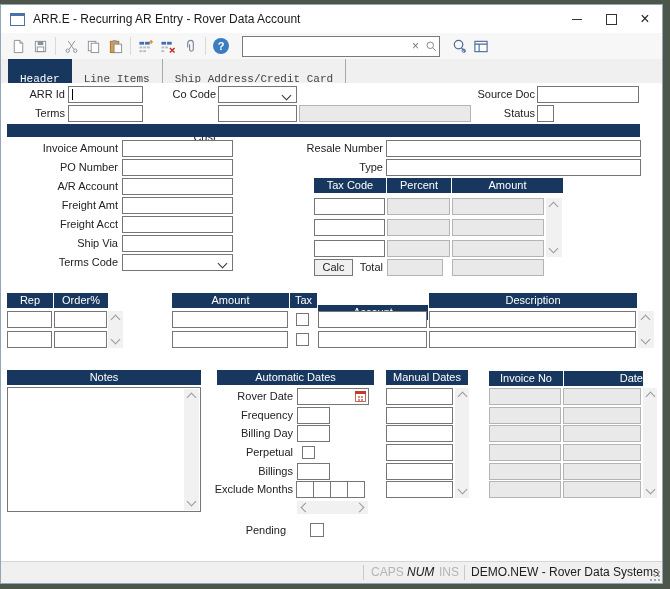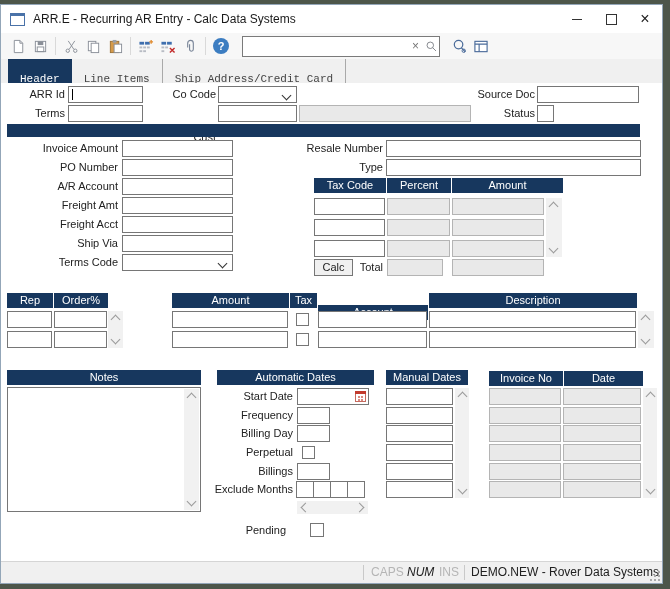--- a/index.html
+++ b/index.html
@@ -74,21 +74,21 @@
   .grip{position:absolute;right:2px;bottom:2px;width:10px;height:10px;}
   .grip i{position:absolute;width:2px;height:2px;background:#aaa;}
 </style>
 </head>
 <body>
 
 <div class="window">
 
   <div class="titlebar">
     <span class="app-icon"></span>
-    <span class="title-text">ARR.E - Recurring AR Entry - Calc Data Systems</span>
+    <span class="title-text">ARR.E - Recurring AR Entry - Rover Data Account</span>
     <span class="tb-btns">
       <span class="tb-btn">
           <span class="min-glyph"></span>
         </span>
       <span class="tb-btn">
           <span class="max-glyph"></span>
         </span>
       <span class="tb-btn close-glyph">×</span>
     </span>
   </div>
@@ -290,21 +290,21 @@
 
     <div class="hdr" style="left:6px;top:287px;width:194px;">Notes</div>
     <div style="position:absolute;left:6px;top:304px;width:194px;height:125px;background:#fff;border:1px solid #767676;box-sizing:border-box;">
       <div class="vscroll" style="right:1px;top:1px;width:15px;height:121px;">
         <span class="chv up"></span>
         <span class="chv down"></span>
       </div>
     </div>
 
     <div class="hdr" style="left:216px;top:287px;width:157px;">Automatic Dates</div>
-    <div class="lbl" style="left:182px;top:305px;width:110px;">Start Date</div>
+    <div class="lbl" style="left:182px;top:305px;width:110px;">Rover Date</div>
     <div class="inp" style="left:296px;top:305px;width:72px;">
         <span class="cal"></span>
       </div>
     <div class="lbl" style="left:182px;top:324px;width:110px;">Frequency</div>
     <div class="inp" style="left:296px;top:324px;width:33px;"></div>
     <div class="lbl" style="left:182px;top:342px;width:110px;">Billing Day</div>
     <div class="inp" style="left:296px;top:342px;width:33px;"></div>
     <div class="lbl" style="left:182px;top:361px;width:110px;">Perpetual</div>
     <div class="cb" style="left:301px;top:363px;"></div>
     <div class="lbl" style="left:182px;top:380px;width:110px;">Billings</div>
@@ -329,21 +329,21 @@
     <div class="inp" style="left:385px;top:342px;width:67px;"></div>
     <div class="inp" style="left:385px;top:361px;width:67px;"></div>
     <div class="inp" style="left:385px;top:380px;width:67px;"></div>
     <div class="inp" style="left:385px;top:398px;width:67px;"></div>
     <div class="vscroll" style="left:454px;top:305px;width:14px;height:110px;">
       <span class="chv up"></span>
       <span class="chv down"></span>
     </div>
 
     <div class="hdr" style="left:488px;top:288px;width:74px;">Invoice No</div>
-    <div class="hdr" style="left:563px;top:288px;width:79px;">Date</div>
+    <div class="hdr" style="left:563px;top:288px;width:79px;text-align:right;">Date</div>
     <div class="inp dis" style="left:488px;top:305px;width:72px;"></div>
     <div class="inp dis" style="left:562px;top:305px;width:78px;"></div>
     <div class="inp dis" style="left:488px;top:324px;width:72px;"></div>
     <div class="inp dis" style="left:562px;top:324px;width:78px;"></div>
     <div class="inp dis" style="left:488px;top:342px;width:72px;"></div>
     <div class="inp dis" style="left:562px;top:342px;width:78px;"></div>
     <div class="inp dis" style="left:488px;top:361px;width:72px;"></div>
     <div class="inp dis" style="left:562px;top:361px;width:78px;"></div>
     <div class="inp dis" style="left:488px;top:380px;width:72px;"></div>
     <div class="inp dis" style="left:562px;top:380px;width:78px;"></div>

